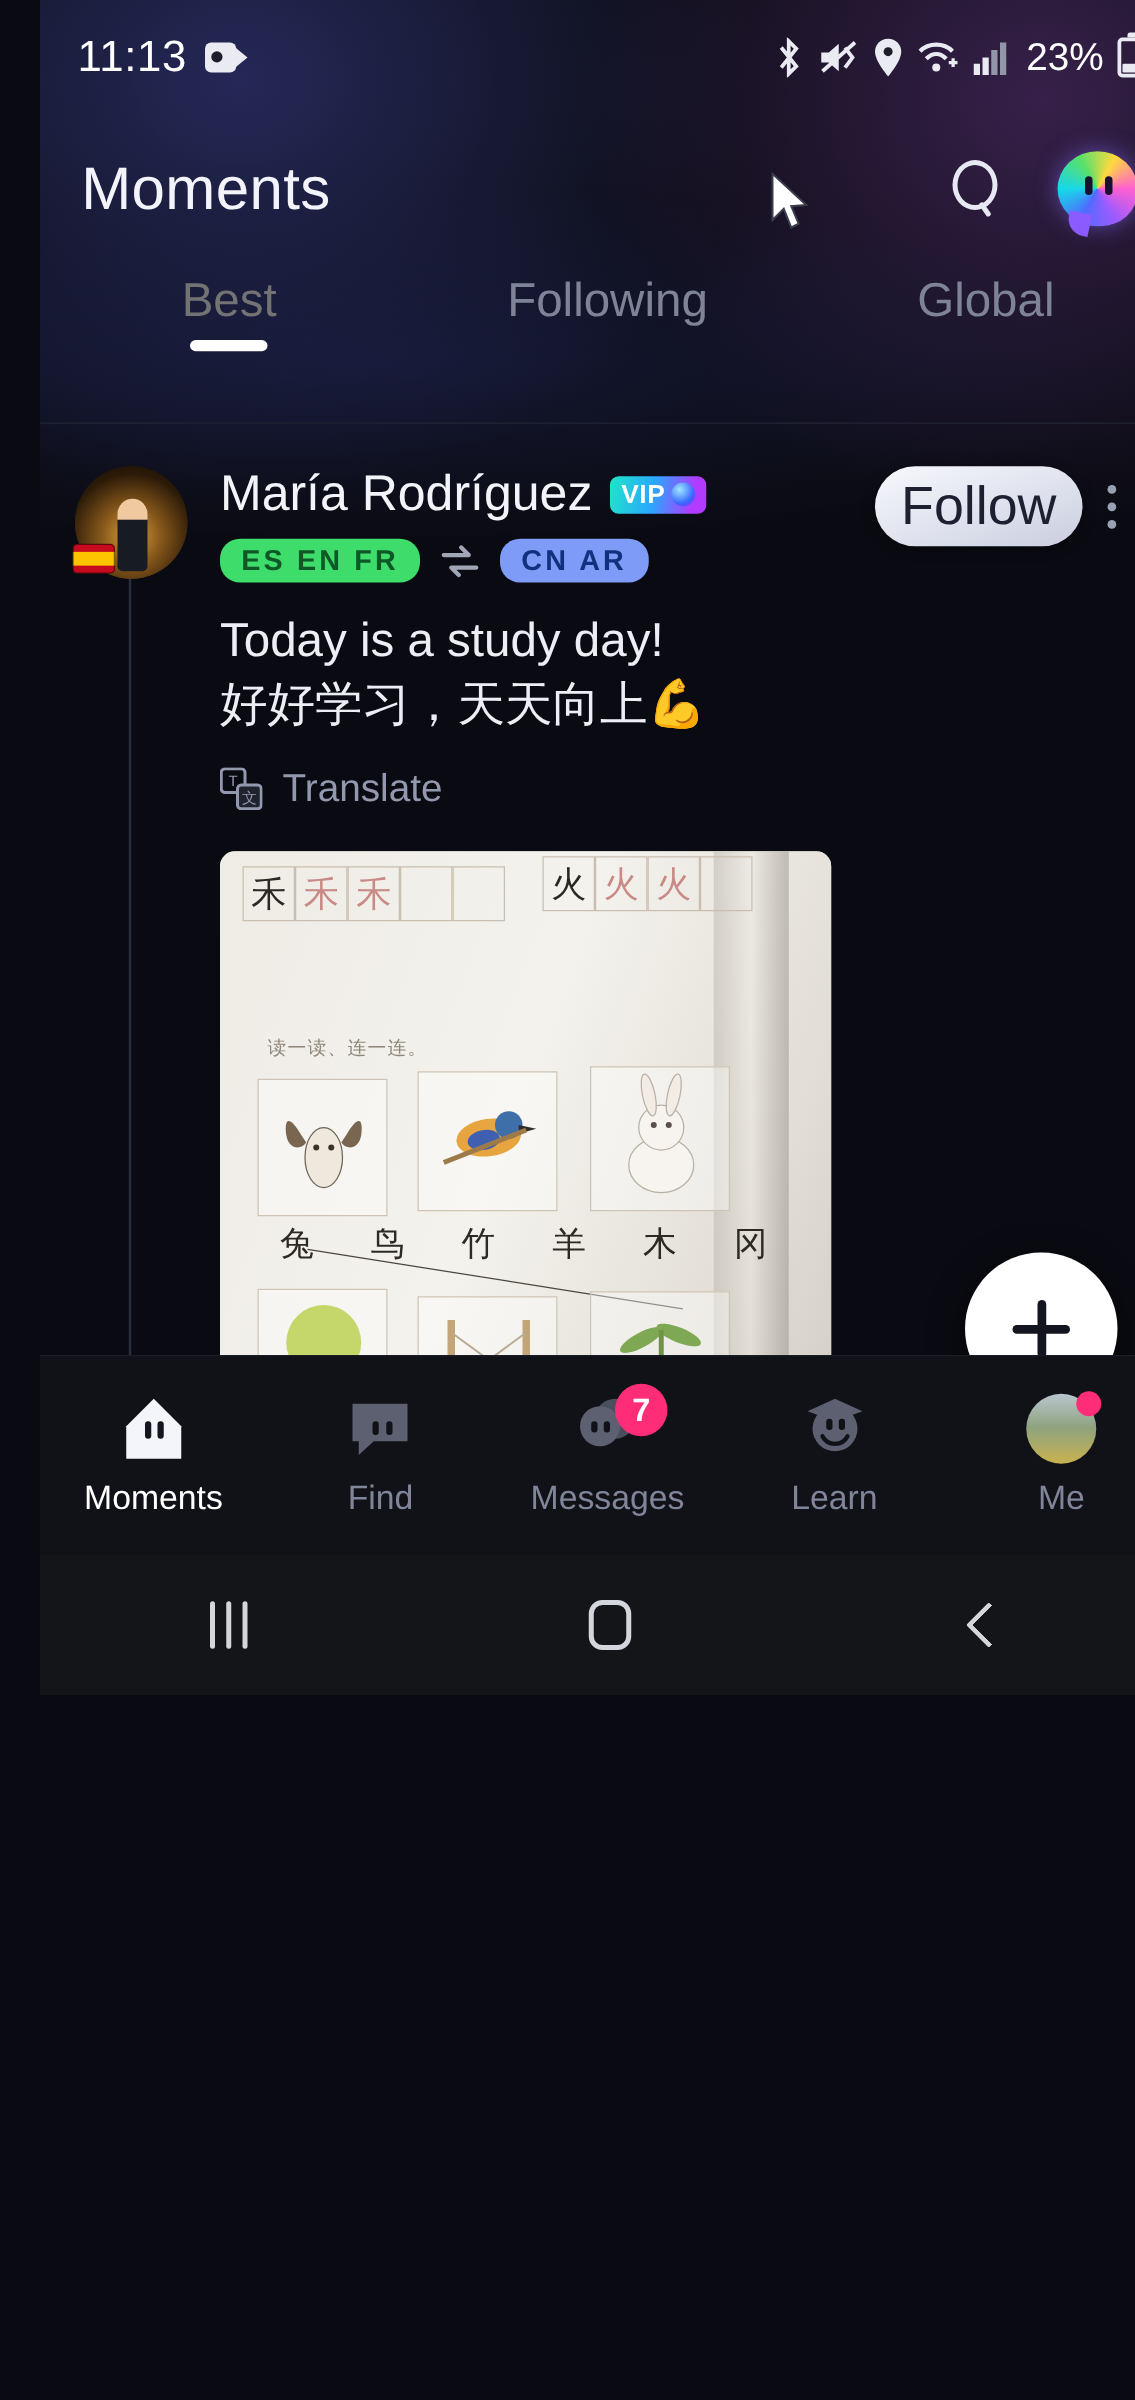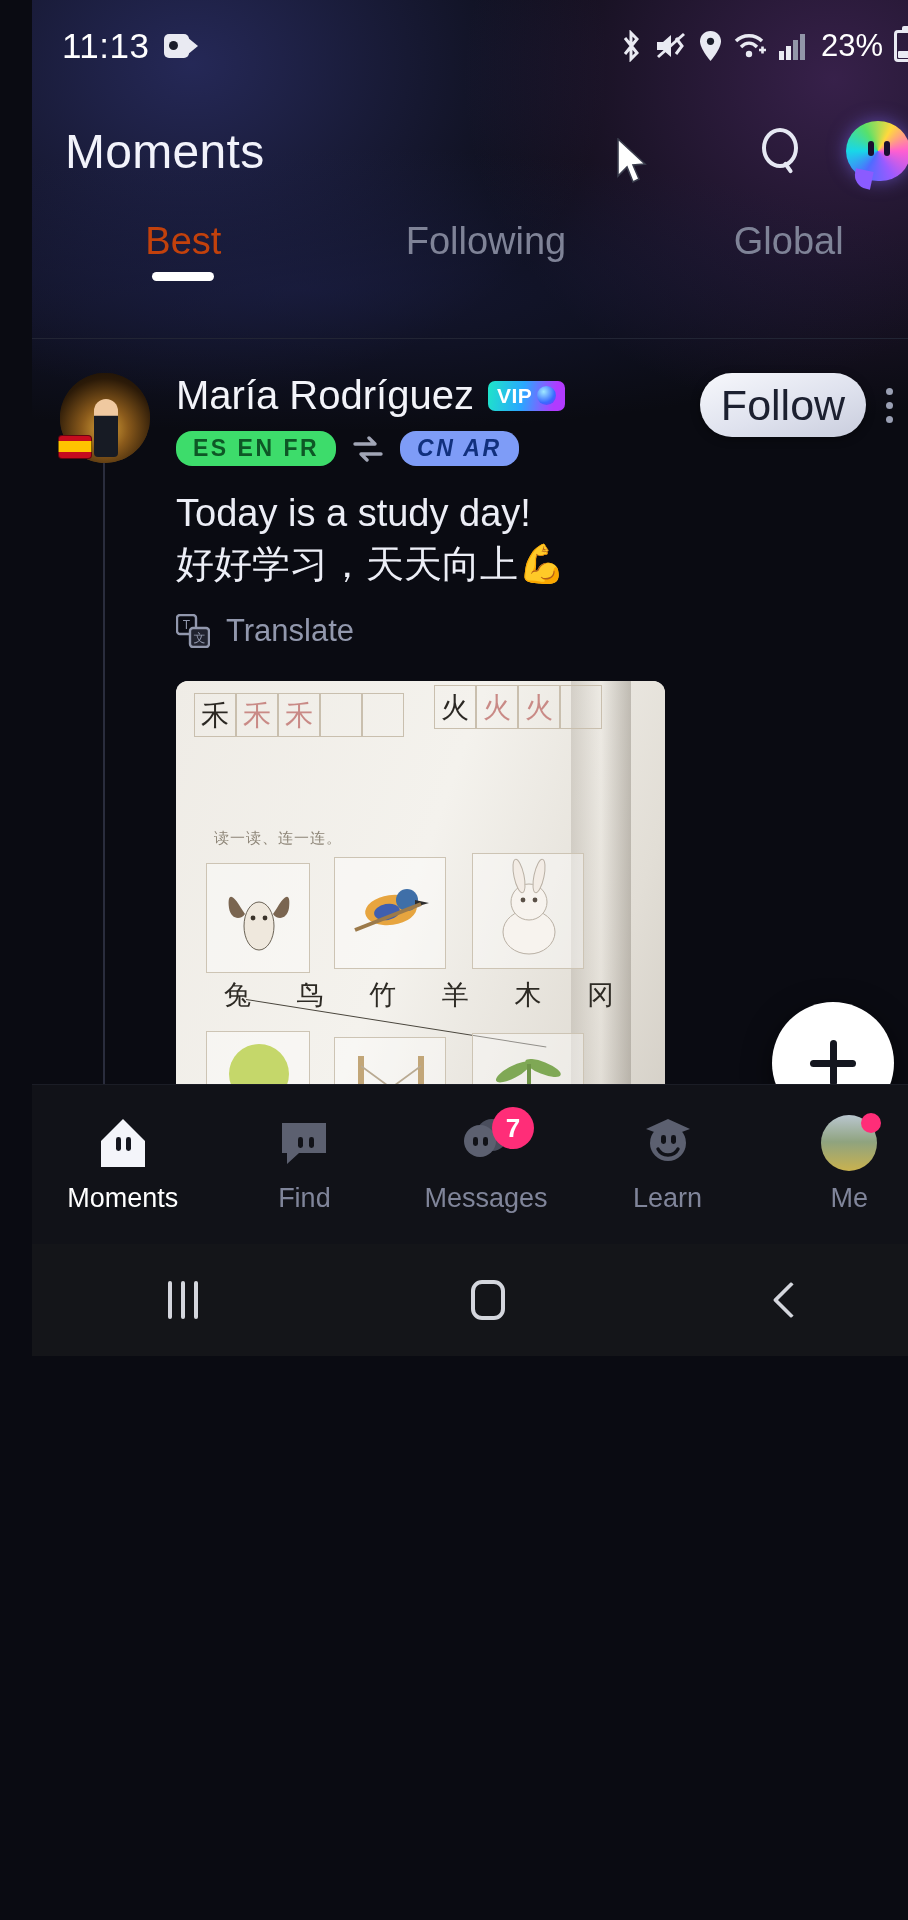--- a/index.html
+++ b/index.html
@@ -55,21 +55,21 @@
   .avatar-bubble .eye.l { left:22px; } .avatar-bubble .eye.r { left:38px; }
 
   
   .cursor { position:absolute; left:584px; top:138px; width:34px; height:48px; z-index:60; }
 
   
   .tabs { position:absolute; top:206px; left:0; width:908px; height:96px; z-index:15;
     display:flex; align-items:flex-start; }
   .tab { flex:1; text-align:center; position:relative; padding-top:14px; }
   .tab-label { font-size:38px; color:#7f8397; font-weight:400; }
-  .tab.active .tab-label { color:#c2410c;text-align:center; }
+  .tab.active .tab-label { color:#737373;text-align:center; }
   .tab .underline { display:none; }
   .tab.active .underline { display:block; position:absolute; left:50%; transform:translateX(-50%);
     bottom:-18px; width:62px; height:9px; background:#ffffff; border-radius:5px; }
   .tabs-sep { position:absolute; top:338px; left:0; width:908px; height:1px; background:#222534; z-index:14; }
 
   
   .feed { position:absolute; top:339px; left:0; width:908px; bottom:0; z-index:10; }
   .post { position:relative; padding:0 0 0 0; }
   .post-head { display:flex; align-items:flex-start; padding:34px 28px 0 28px; }
   .pavatar { width:90px; height:90px; border-radius:50%; position:relative; flex:0 0 90px; overflow:visible; }
@@ -94,21 +94,21 @@
   .pname { font-size:40px; color:#f3f4fa; font-weight:400; white-space:nowrap; }
   .vip-badge { display:flex; align-items:center; gap:5px; padding:3px 9px; border-radius:7px;
     background: linear-gradient(100deg,#1ee6c7,#2aa7ff 45%,#b13bff 85%);
     font-size:21px; color:#fff; font-weight:700; letter-spacing:.5px; }
   .vip-badge .vdot { width:19px; height:19px; border-radius:50%;
     background: radial-gradient(circle at 35% 30%, #9fe8ff, #3a6bff 60%, #7b2bff); }
 
   .lang-row { display:flex; align-items:center; gap:15px; margin-top:13px; }
   .lang-pill { padding:4px 17px; border-radius:16px; font-size:23px; font-weight:700; letter-spacing:2.5px; }
   .lang-pill.src { background:#3ddc6b; color:#0e5726; }
-  .lang-pill.dst { background:#7e9cf7; color:#11307d;font-style:italic; }
+  .lang-pill.dst { background:#7e9cf7; color:#11307d; }
   .swap-ico { width:34px; height:28px; position:relative; opacity:.82; }
 
   .follow-btn { margin-left:14px; flex:0 0 auto; width:166px; height:64px; border-radius:32px;
     background: linear-gradient(160deg,#f7f8fc 0%, #dfe2ee 55%, #c9cddd 100%);
     color:#1c2030; font-size:43px; display:flex; align-items:center; justify-content:center;
     box-shadow:0 2px 10px rgba(0,0,0,.4); }
   .kebab { width:46px; height:64px; display:flex; flex-direction:column; align-items:center; justify-content:center; gap:7px; flex:0 0 46px; }
   .kebab i { width:7px; height:7px; border-radius:50%; background:#9aa0b4; display:block; }
 
   .thread-line { position:absolute; left:71px; top:108px; bottom:78px; width:2px; background:#2a2d3d; }

